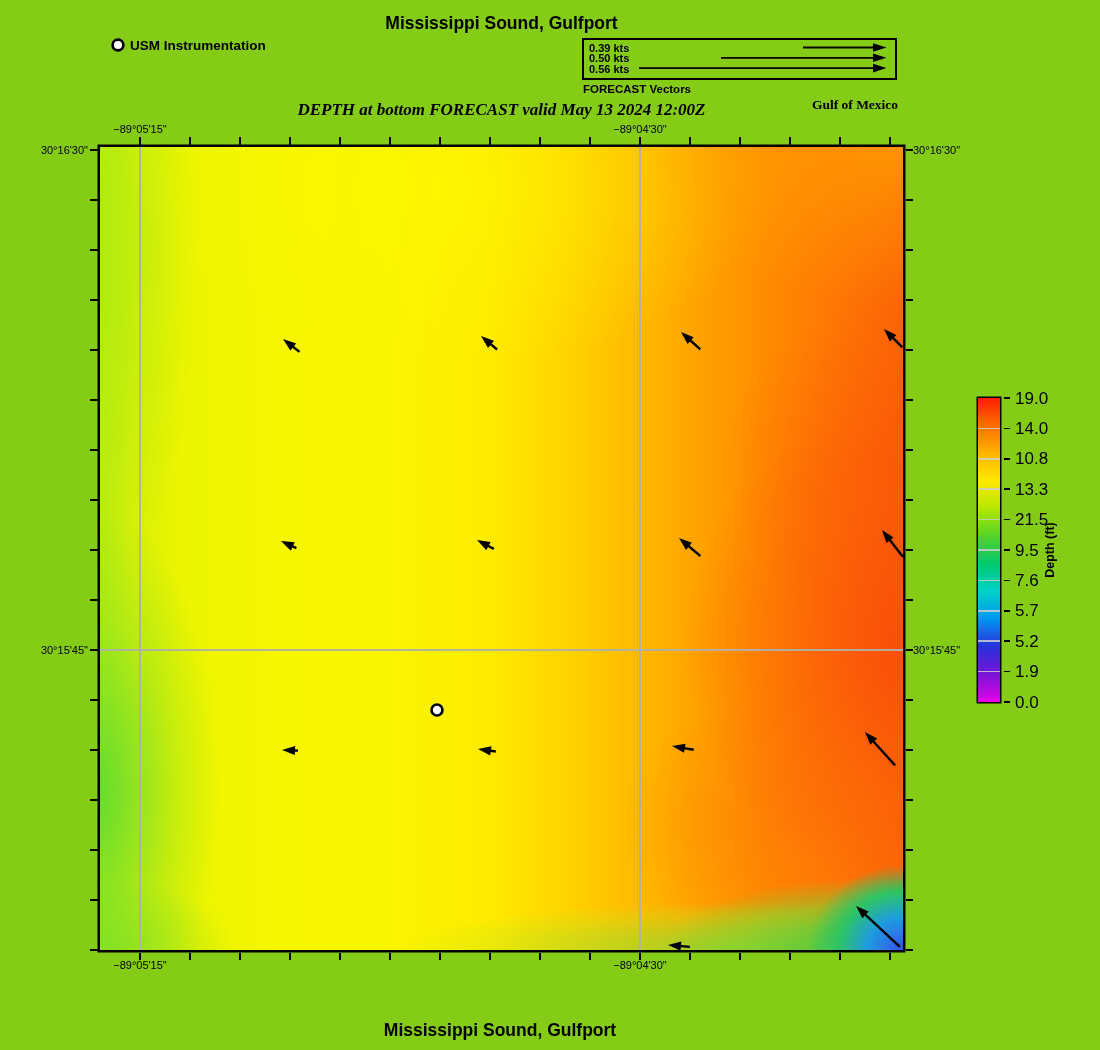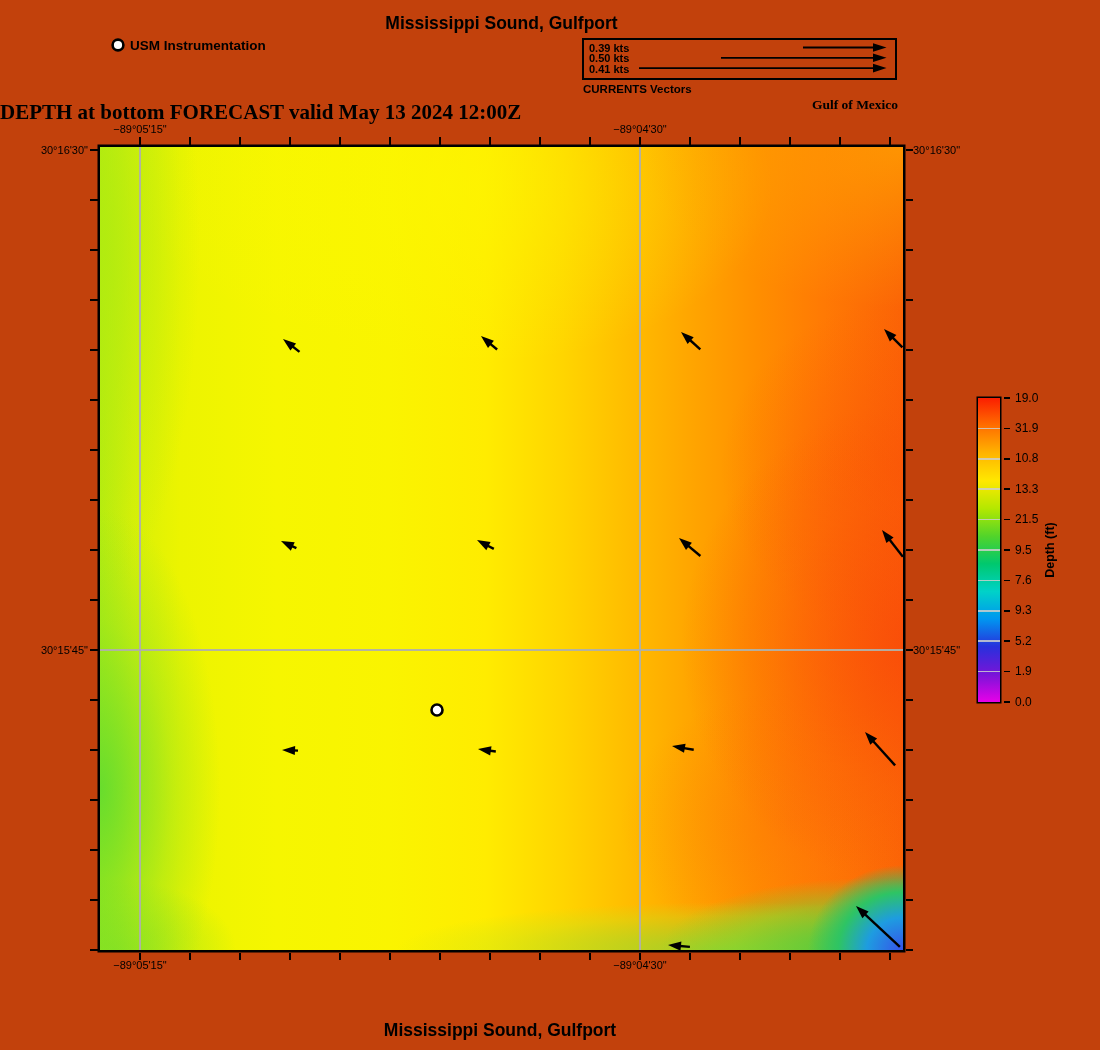--- a/index.html
+++ b/index.html
@@ -1,24 +1,24 @@
 <!DOCTYPE html>
 <html><head>
 <meta charset="utf-8">
 <style>
   html,body{margin:0;padding:0;background:#fff;}
-  #figure{position:relative;width:1100px;height:1050px;background:#c2410c;
+  #figure{position:relative;width:1100px;height:1050px;background:#84cc16;
           font-family:"Liberation Sans",sans-serif;color:#000;overflow:hidden;}
   .abs{position:absolute;}
   .sans-bold{font-family:"Liberation Sans",sans-serif;font-weight:bold;}
   .serif-bold{font-family:"Liberation Serif",serif;font-weight:bold;}
   .ticklab{font-size:11px;font-family:"Liberation Sans",sans-serif;color:#000;}
 
   #top-title{left:0;top:13px;width:1003px;text-align:center;font-size:17.5px;}
-  #subtitle{left:0;top:100px;width:1003px;font-size:21px;}
+  #subtitle{left:0;top:100px;width:1003px;text-align:center;font-size:17px;font-style:italic;}
   #gulf-label{left:800px;top:97px;width:110px;text-align:center;font-size:13.5px;}
   #bottom-title{left:0;top:1020px;width:1000px;text-align:center;font-size:17.5px;}
 
   #instr-legend-text{left:130px;top:38px;font-size:13.5px;}
   #vector-box{left:582px;top:38px;width:315px;height:41.5px;border:2.5px solid #000;box-sizing:border-box;}
   .kts-label{position:absolute;left:5px;font-size:11px;line-height:11px;font-weight:bold;}
   #currents-caption{left:583px;top:83px;font-size:11.5px;}
 
   #map-area{left:100px;top:147px;width:803px;height:803px;overflow:hidden;
     box-shadow:0 0 0 2.5px #000;
@@ -39,21 +39,21 @@
   #tick-layer{left:100px;top:147px;width:803px;height:803px;pointer-events:none;}
   .mt{position:absolute;background:#000;}
   .gl{position:absolute;background:rgba(176,176,168,0.95);}
   #vector-layer{position:absolute;left:0;top:0;}
 
   
   #colorbar{left:978px;top:398px;width:130px;height:304px;}
   #colorbar-gradient{position:absolute;left:0;top:0;width:22px;height:304px;box-shadow:0 0 0 1.5px #000;}
   .cb-sep{position:absolute;left:0;width:22px;height:1.5px;background:rgba(205,205,205,0.85);}
   .cb-tick{position:absolute;left:25.5px;width:6.5px;height:1.6px;background:#000;}
-  .cb-label{position:absolute;left:37px;font-size:12px;line-height:13px;}
+  .cb-label{position:absolute;left:37px;font-size:17px;line-height:13px;}
   #cbar-axis-label{left:1050px;top:550px;transform:translate(-50%,-50%) rotate(-90deg);
                    white-space:nowrap;font-size:12.5px;}
 
   
   .xlab{width:110px;text-align:center;}
   .ylab-l{width:72px;text-align:right;}
   .ylab-r{width:85px;text-align:left;}
 </style>
 </head>
 <body>
@@ -63,31 +63,31 @@
   <div id="top-title" class="abs sans-bold">Mississippi Sound, Gulfport</div>
 
   <svg class="abs" style="left:110px;top:37px" width="16" height="16">
     <circle cx="8" cy="8" r="5.4" fill="#fff" stroke="#000" stroke-width="2.6"></circle>
   </svg>
   <div id="instr-legend-text" class="abs sans-bold">USM Instrumentation</div>
 
   <div id="vector-box" class="abs">
     <div class="kts-label" style="top:2.5px">0.39 kts</div>
     <div class="kts-label" style="top:13px">0.50 kts</div>
-    <div class="kts-label" style="top:23.5px">0.41 kts</div>
+    <div class="kts-label" style="top:23.5px">0.56 kts</div>
     <svg style="position:absolute;left:0;top:0" width="310" height="36" viewBox="0 0 310 36">
         <line x1="219" y1="7.5" x2="291" y2="7.5" stroke="#000" stroke-width="1.8"></line>
         <polygon points="289,3.2 289,11.8 302.5,7.5" fill="#000"></polygon>
         <line x1="137" y1="17.8" x2="291" y2="17.8" stroke="#000" stroke-width="1.8"></line>
         <polygon points="289,13.5 289,22.1 302.5,17.8" fill="#000"></polygon>
         <line x1="55" y1="28.1" x2="291" y2="28.1" stroke="#000" stroke-width="1.8"></line>
         <polygon points="289,23.8 289,32.4 302.5,28.1" fill="#000"></polygon>
       </svg>
   </div>
-  <div id="currents-caption" class="abs sans-bold">CURRENTS Vectors</div>
+  <div id="currents-caption" class="abs sans-bold">FORECAST Vectors</div>
 
   <div id="subtitle" class="abs serif-bold">DEPTH at bottom FORECAST valid May 13 2024 12:00Z</div>
   <div id="gulf-label" class="abs serif-bold">Gulf of Mexico</div>
 
   <div id="map-area" class="abs">
     <div>
         <div class="gl" style="left: 38.9894px; top: 0px; width: 1.8px; height: 803px;"></div>
         <div class="gl" style="left: 539.018px; top: 0px; width: 1.8px; height: 803px;"></div>
         <div class="gl" style="top: 501.999px; left: 0px; height: 1.8px; width: 803px;"></div>
       </div>
@@ -200,39 +200,39 @@
   <div class="abs ticklab ylab-l" style="left:16px;top:644px">30°15'45"</div>
   <div class="abs ticklab ylab-r" style="left:913px;top:144px">30°16'30"</div>
   <div class="abs ticklab ylab-r" style="left:913px;top:644px">30°15'45"</div>
 
   <div id="colorbar" class="abs">
     <div id="colorbar-gradient" style="background: linear-gradient(rgb(251, 30, 0), rgb(255, 110, 0), rgb(255, 180, 0), rgb(255, 232, 0), rgb(180, 232, 0), rgb(82, 212, 42), rgb(0, 200, 110), rgb(0, 210, 200), rgb(0, 150, 240), rgb(40, 48, 220), rgb(120, 20, 216), rgb(232, 0, 232));"></div>
   <div class="cb-tick" style="top: -0.8px;"></div>
       <div class="cb-label" style="top: -6.5px;">19.0</div>
       <div class="cb-sep" style="top: 29.65px;"></div>
       <div class="cb-tick" style="top: 29.6px;"></div>
-      <div class="cb-label" style="top: 23.9px;">31.9</div>
+      <div class="cb-label" style="top: 23.9px;">14.0</div>
       <div class="cb-sep" style="top: 60.05px;"></div>
       <div class="cb-tick" style="top: 60px;"></div>
       <div class="cb-label" style="top: 54.3px;">10.8</div>
       <div class="cb-sep" style="top: 90.45px;"></div>
       <div class="cb-tick" style="top: 90.4px;"></div>
       <div class="cb-label" style="top: 84.7px;">13.3</div>
       <div class="cb-sep" style="top: 120.85px;"></div>
       <div class="cb-tick" style="top: 120.8px;"></div>
       <div class="cb-label" style="top: 115.1px;">21.5</div>
       <div class="cb-sep" style="top: 151.25px;"></div>
       <div class="cb-tick" style="top: 151.2px;"></div>
       <div class="cb-label" style="top: 145.5px;">9.5</div>
       <div class="cb-sep" style="top: 181.65px;"></div>
       <div class="cb-tick" style="top: 181.6px;"></div>
       <div class="cb-label" style="top: 175.9px;">7.6</div>
       <div class="cb-sep" style="top: 212.05px;"></div>
       <div class="cb-tick" style="top: 212px;"></div>
-      <div class="cb-label" style="top: 206.3px;">9.3</div>
+      <div class="cb-label" style="top: 206.3px;">5.7</div>
       <div class="cb-sep" style="top: 242.45px;"></div>
       <div class="cb-tick" style="top: 242.4px;"></div>
       <div class="cb-label" style="top: 236.7px;">5.2</div>
       <div class="cb-sep" style="top: 272.85px;"></div>
       <div class="cb-tick" style="top: 272.8px;"></div>
       <div class="cb-label" style="top: 267px;">1.9</div>
       <div class="cb-tick" style="top: 303.2px;"></div>
       <div class="cb-label" style="top: 297.5px;">0.0</div>
     </div>
   <div id="cbar-axis-label" class="abs sans-bold">Depth (ft)</div>

